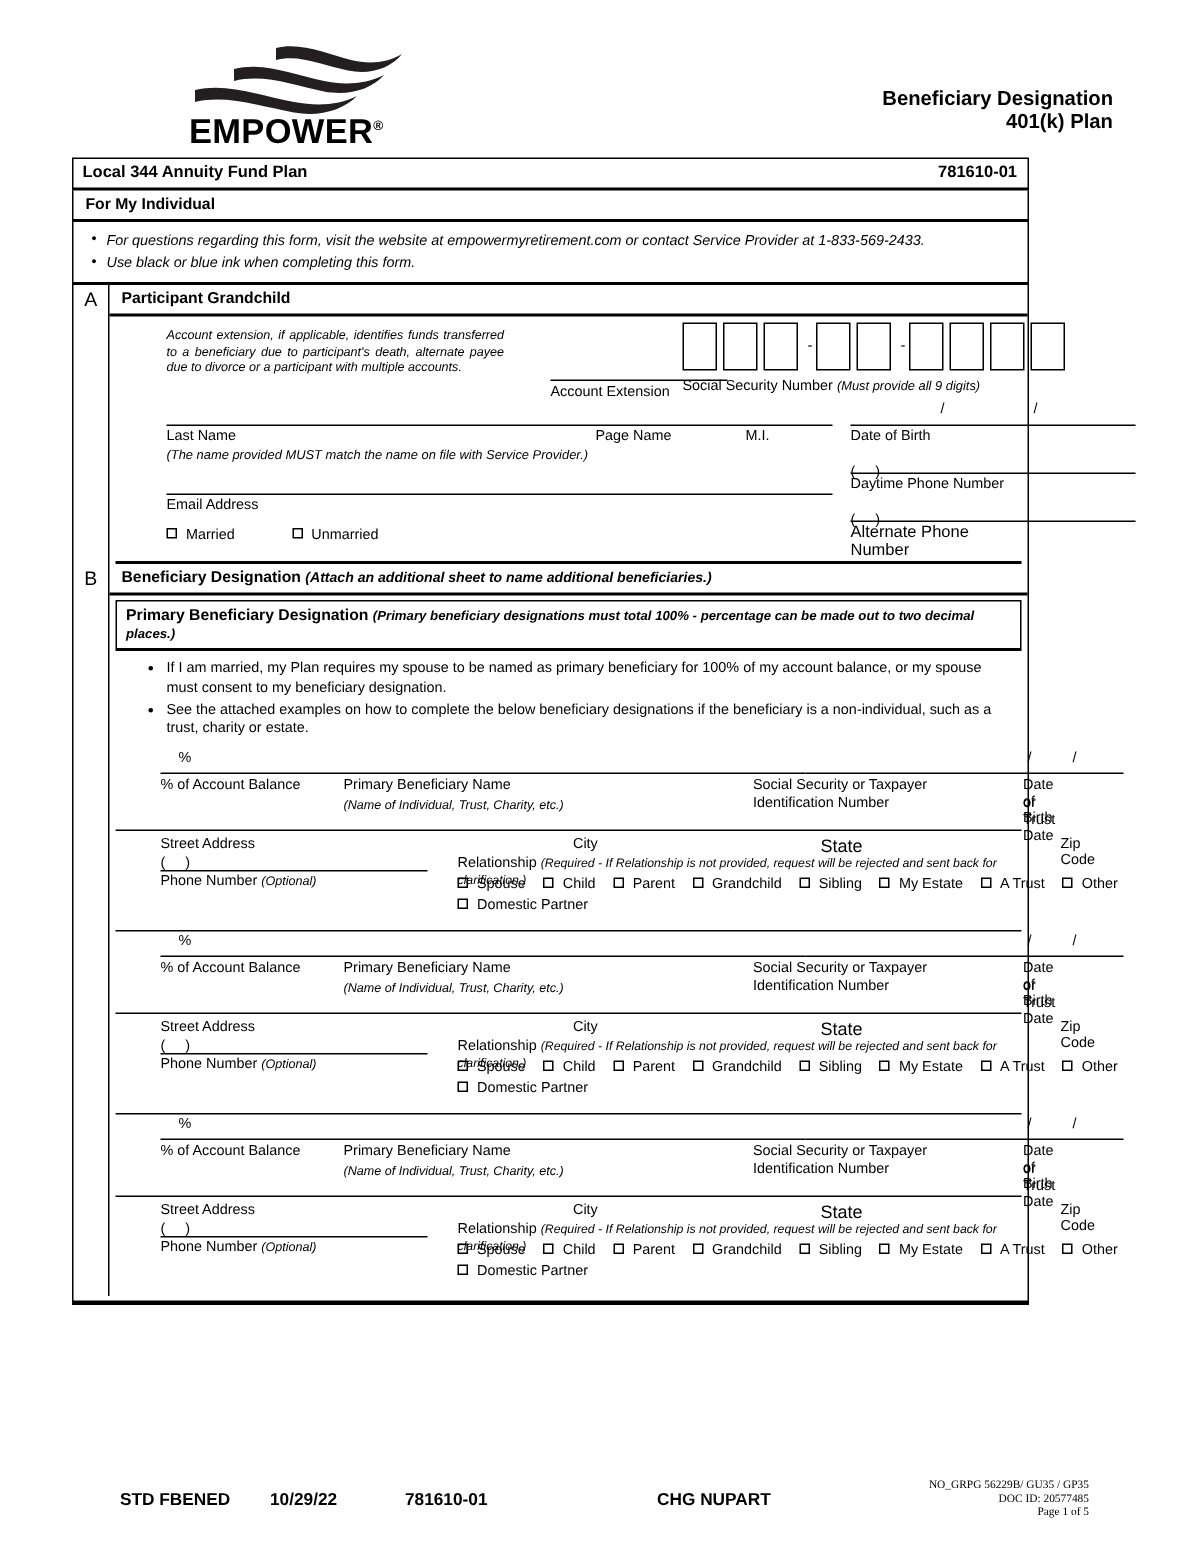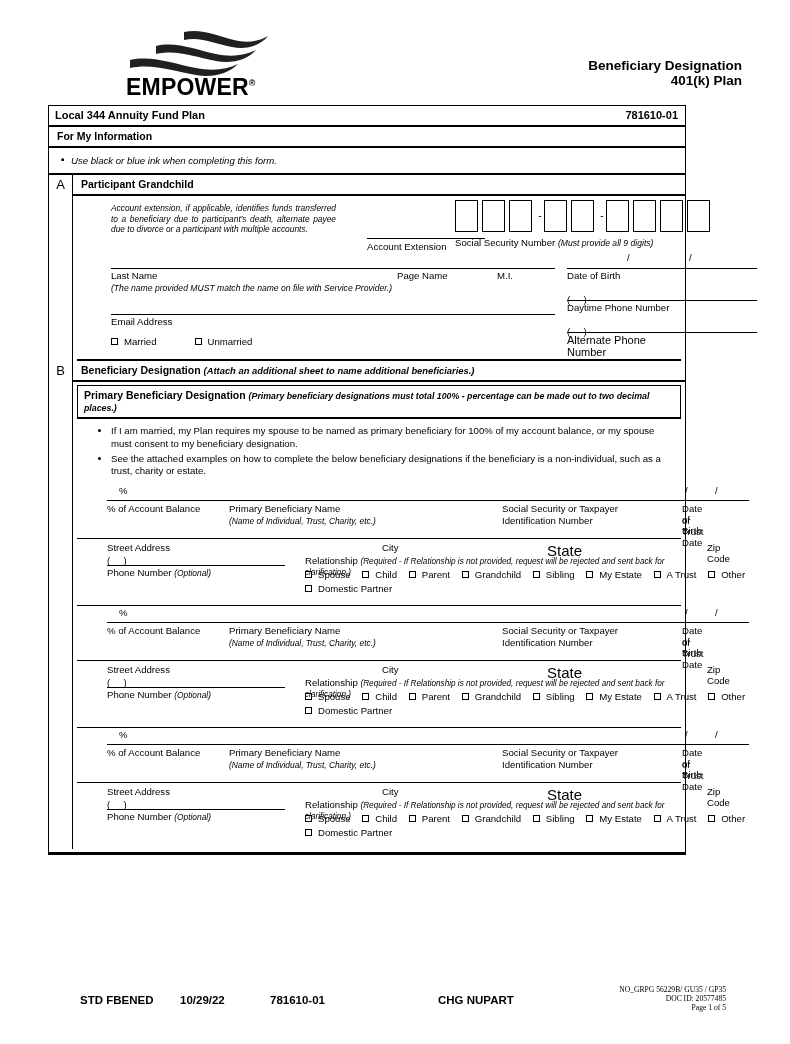--- a/index.html
+++ b/index.html
@@ -143,21 +143,21 @@
   .lbl-pbn{position:absolute;left:152px;top:19px;font-size:9.6px;}
   .lbl-pbn-it{position:absolute;left:152px;top:32px;font-size:8.4px;font-style:italic;}
   .lbl-ssn-tp{position:absolute;left:425px;top:19px;font-size:9.6px;}
   .lbl-ssn-tp2{position:absolute;left:425px;top:31px;font-size:9.6px;}
   .lbl-dob{position:absolute;left:605px;top:19px;font-size:9.6px;}
   .lbl-dob2{position:absolute;left:605px;top:31px;font-size:9.6px;}
 
   .ben-bot{position:relative;height:66px;border-top:1px solid #000;}
   .lbl-street{position:absolute;left:30px;top:3px;font-size:9.6px;}
   .lbl-city{position:absolute;left:305px;top:3px;font-size:9.6px;}
-  .lbl-state{position:absolute;left:470px;top:3px;font-size:15px;}
+  .lbl-state{position:absolute;left:470px;top:3px;font-size:12px;}
   .lbl-zip{position:absolute;left:630px;top:3px;font-size:9.6px;}
   .ph-par{position:absolute;left:30px;top:16px;font-size:9.6px;}
   .ph-line{position:absolute;left:30px;top:26px;width:178px;border-bottom:1px solid #000;}
   .lbl-phone{position:absolute;left:30px;top:28px;font-size:9.6px;}
   .lbl-phone .it{font-style:italic;font-size:8.4px;}
   .rel-hdr{position:absolute;left:228px;top:16px;font-size:9.6px;}
   .rel-hdr .it{font-style:italic;font-size:8.2px;}
   .rel-row{position:absolute;left:228px;top:30px;font-size:9.6px;white-space:nowrap;}
   .rel-row .opt{margin-right:9px;}
   .rel-row2{position:absolute;left:228px;top:44px;font-size:9.6px;}
@@ -195,23 +195,23 @@
     </div>
   </div>
 
   <div class="frame">
 
     <div class="bar">
       <span>Local 344 Annuity Fund Plan</span>
       <span class="right">781610-01</span>
     </div>
 
-    <div class="bar2">For My Information</div>
+    <div class="bar2">For My Individual</div>
     <div class="info-body">
-      <div class="info-line"><span class="bul">•</span></div>
+      <div class="info-line"><span class="bul">•</span><span>For questions regarding this form, visit the website at empowermyretirement.com or contact Service Provider at 1-833-569-2433.</span></div>
       <div class="info-line"><span class="bul">•</span><span>Use black or blue ink when completing this form.</span></div>
     </div>
 
     <div class="sec">
       <div class="sec-letter">A</div>
       <div class="sec-main">
         <div class="sec-head">Participant Grandchild</div>
 
         <div class="pi-wrap">
           <div class="pi-note">Account extension, if applicable, identifies funds transferred to a beneficiary due to participant's death, alternate payee due to divorce or a participant with multiple accounts.</div>

